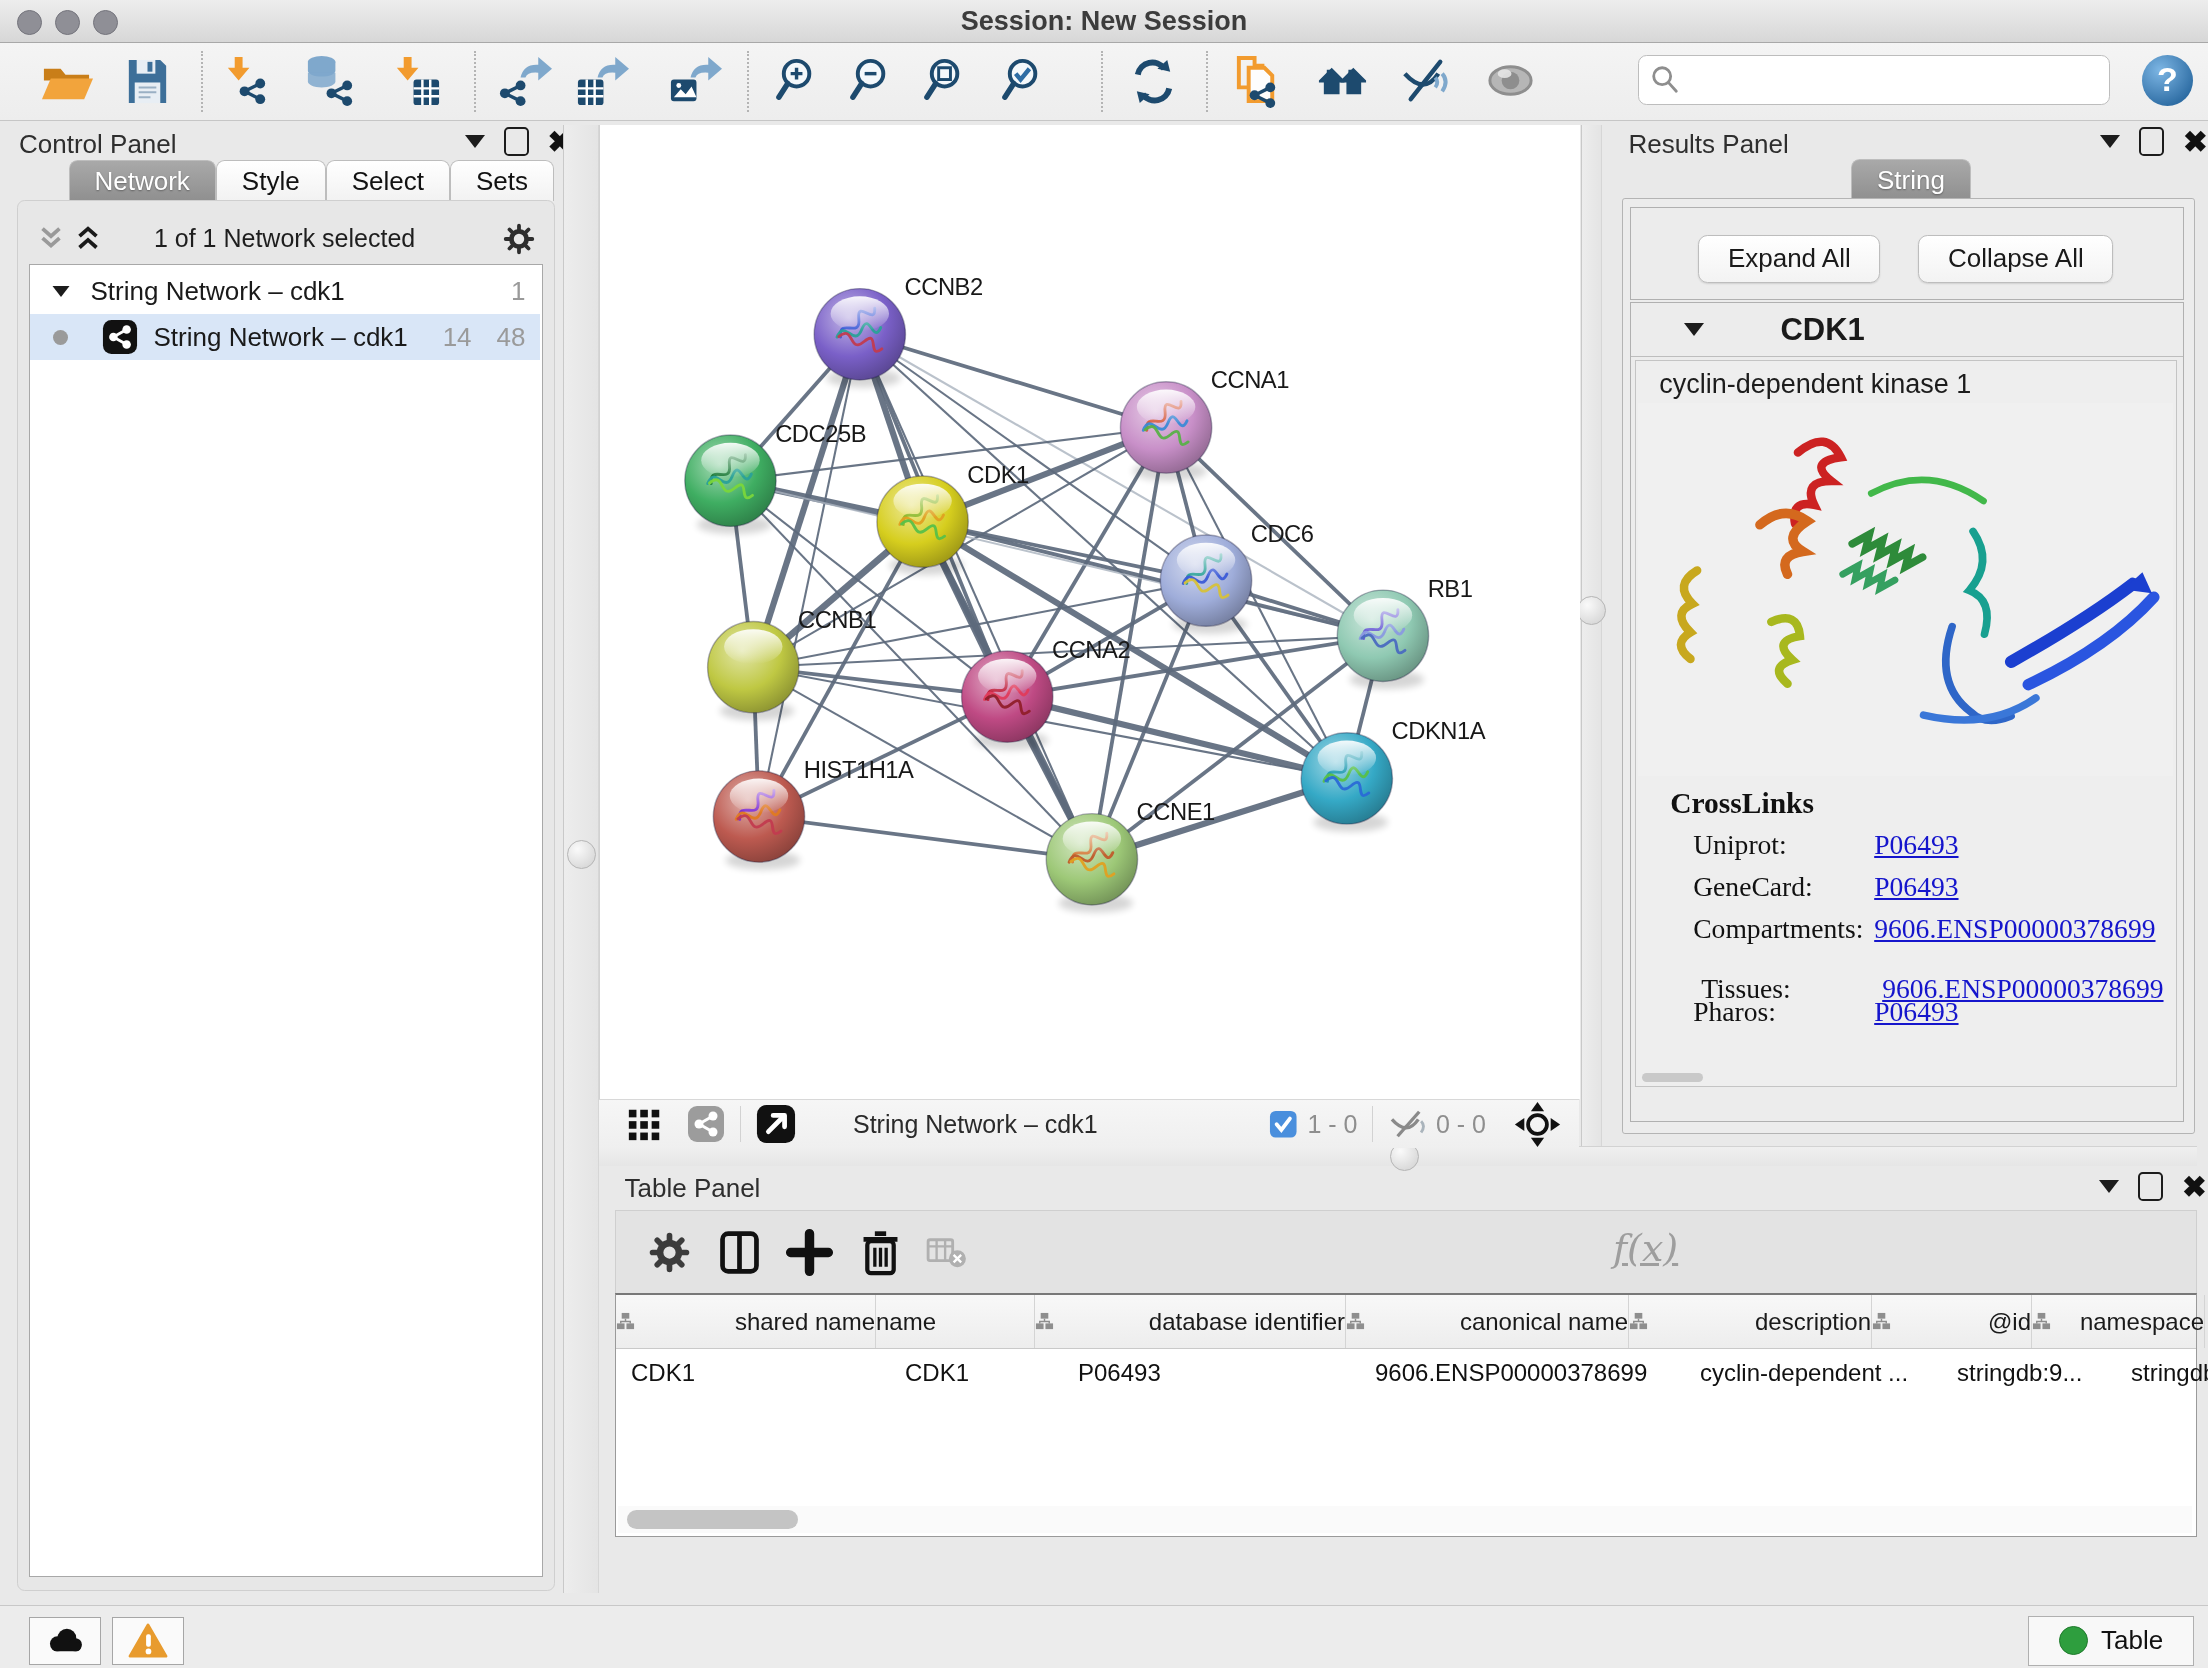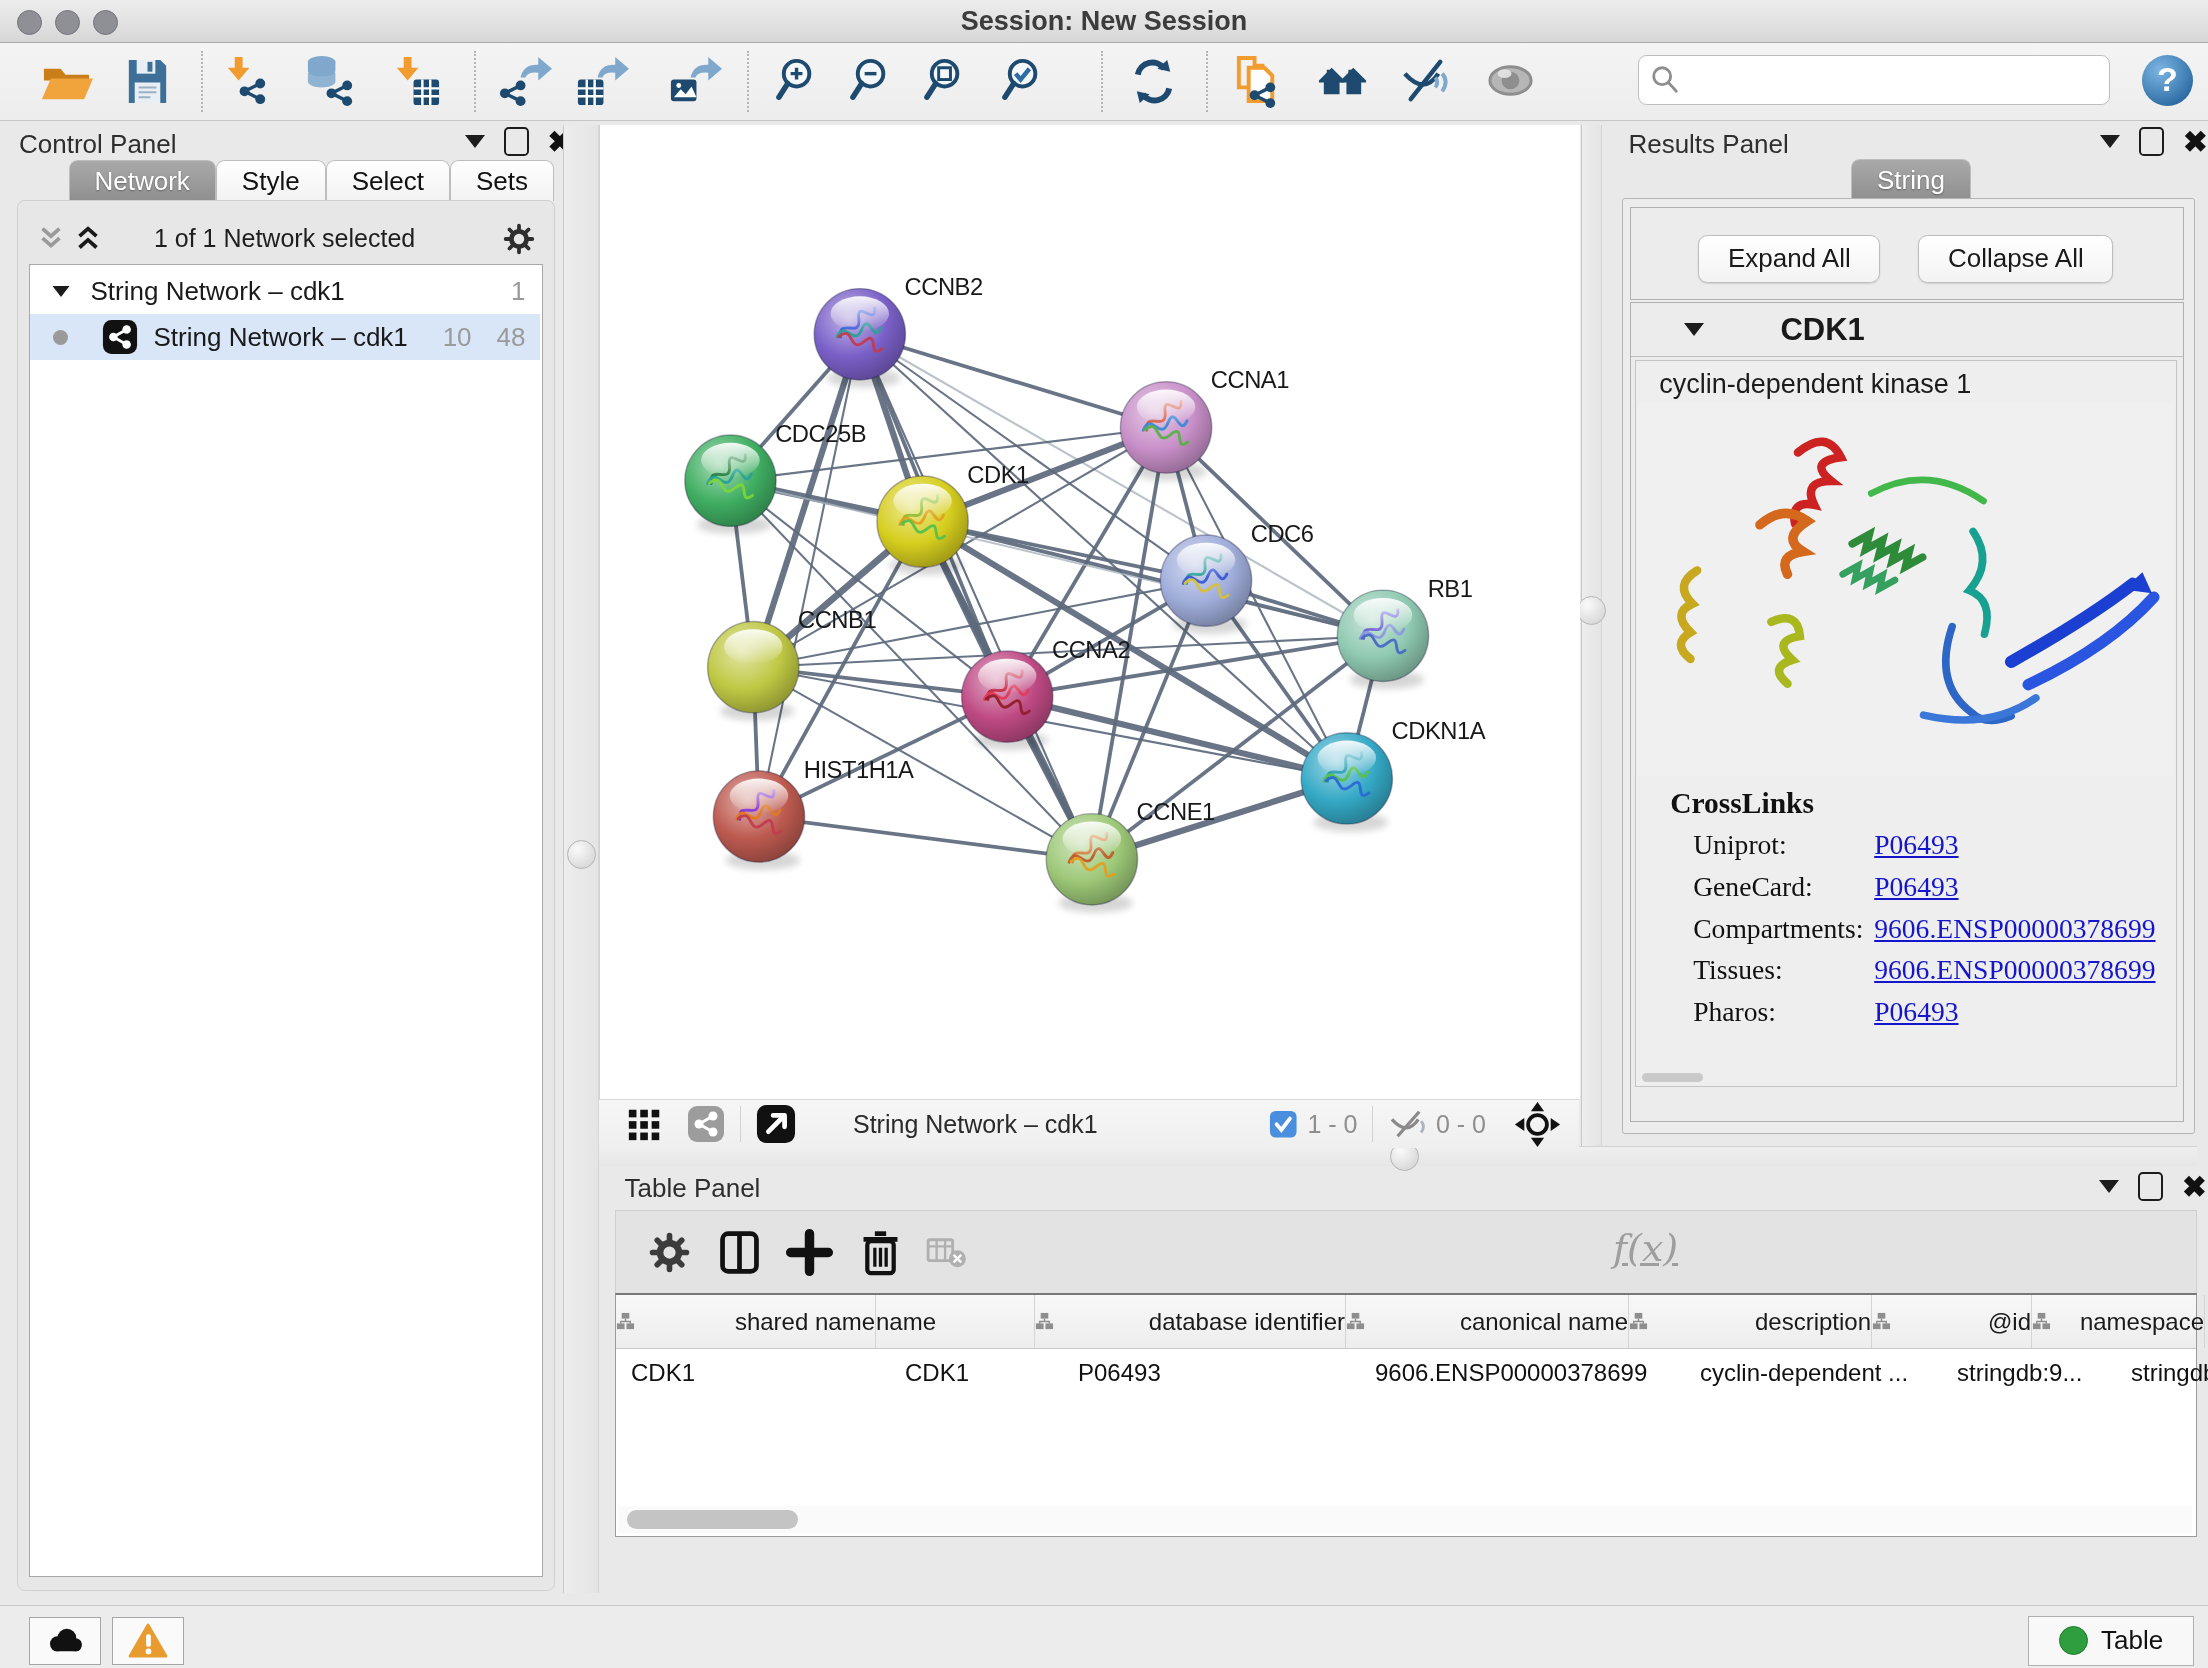--- a/index.html
+++ b/index.html
@@ -301,21 +301,21 @@
           <svg width="36" height="36" viewBox="0 0 38 38" style="margin-left:34px">
             <rect x="1" y="1" width="36" height="36" rx="9" fill="#111"></rect>
             <g stroke="#fff" stroke-width="3">
                 <path d="M12 19 L26 11 M12 19 L26 27"></path>
               </g>
             <circle cx="12" cy="19" r="4.5" fill="#fff"></circle>
               <circle cx="26" cy="11" r="4.5" fill="#fff"></circle>
             <circle cx="26" cy="27" r="4.5" fill="#fff"></circle>
           </svg>
           <span style="margin-left:15px">String Network – cdk1</span>
-          <span class="cp-count" style="margin-left:auto">10</span>
+          <span class="cp-count" style="margin-left:auto">14</span>
           <span class="cp-count" style="margin-left:25px;margin-right:15px">48</span>
         </div>
       </div>
     </div>
   </div>
 
   <div class="abs vdivider" style="left:563px;top:125px;width:34px;height:1468px">
     <div class="handle" style="left:2.9px;top:715px"></div>
   </div>
   <div class="abs vdivider" style="left:1581px;top:125px;width:19px;height:1021px">
@@ -683,21 +683,21 @@
                 <path d="M300 328 q70 16 118 -18" stroke="#3a77d8" stroke-width="8"></path>
               </g>
               <polygon points="530,178 510,196 540,200" fill="#1b3fd0"></polygon>
             </svg>
           </div>
           <span id="xl-title">CrossLinks</span>
           <div id="xl-rows">
               <div class="xl-row" style="top: 468px;"><span>Uniprot:</span><a class="xl-val">P06493</a></div>
               <div class="xl-row" style="top: 510px;"><span>GeneCard:</span><a class="xl-val">P06493</a></div>
               <div class="xl-row" style="top: 552px;"><span>Compartments:</span><a class="xl-val">9606.ENSP00000378699</a></div>
-              <div class="xl-row" style="top: 593px;"><span>Tissues:</span><a class="xl-val">9606.ENSP00000378699</a></div>
+              <div class="xl-row" style="top: 612px; margin-left: 8px;"><span>Tissues:</span><a class="xl-val">9606.ENSP00000378699</a></div>
               <div class="xl-row" style="top: 635px;"><span>Pharos:</span><a class="xl-val">P06493</a></div>
             </div>
           <div id="rp-hscroll"></div>
         </div>
       </div>
     </div>
   </div>
 
   <div class="abs" id="table-panel">
     <span class="panel-title" style="position:absolute;left:9.5px;top:7.6px">Table Panel</span>

